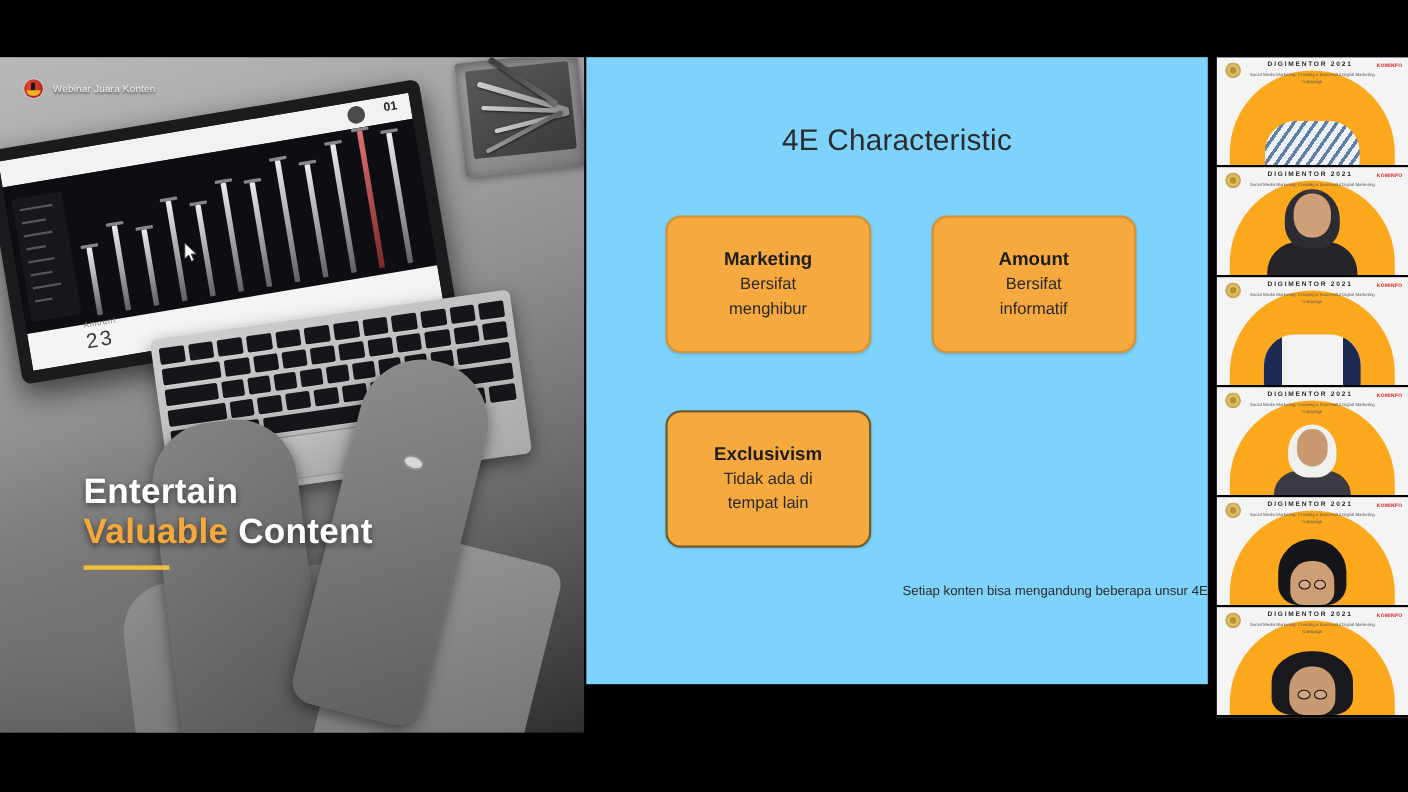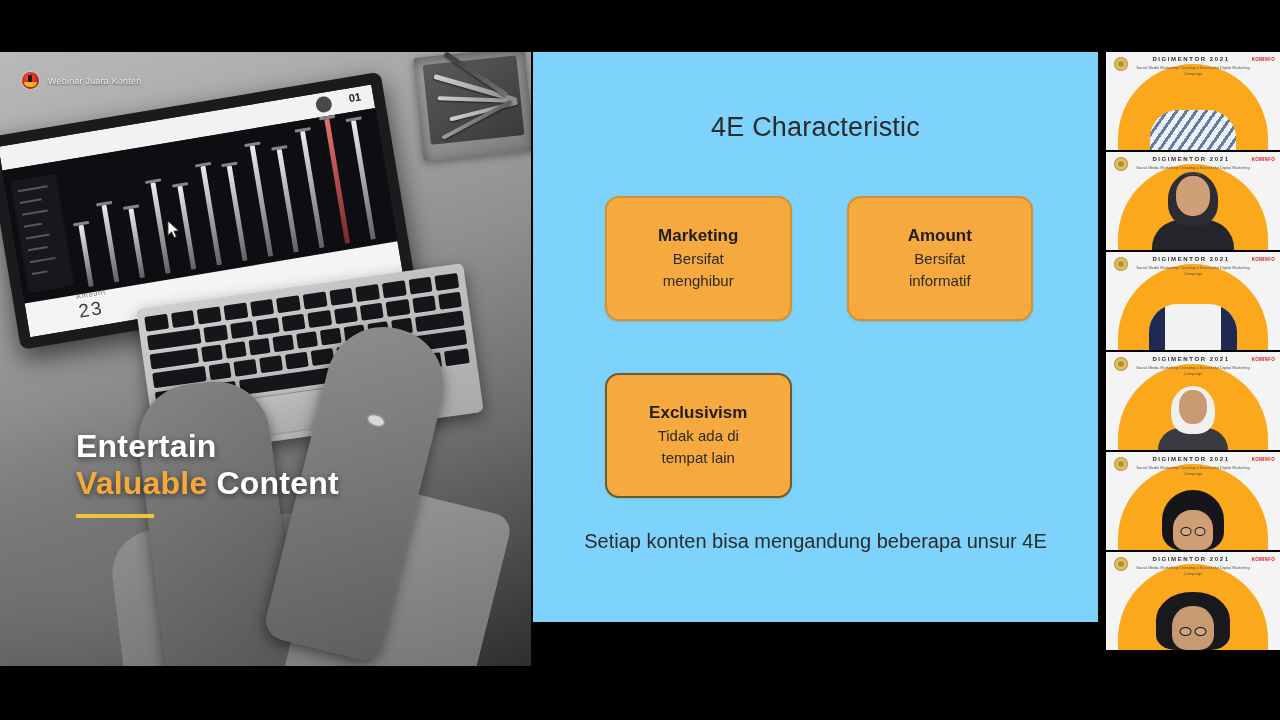--- a/index.html
+++ b/index.html
@@ -115,22 +115,22 @@
   .ebox{
     height:125px; border-radius:14px;
     background:#F6A93E; border:2px solid #D8912F;
     display:flex; flex-direction:column; align-items:center; justify-content:center;
     box-shadow:0 1px 2px rgba(0,0,0,.12);
   }
   .ebox.b4{ border-color:#6f5a2a; }
   .ebox-title{font-size:17px;font-weight:bold;color:#1d1d1d;margin-bottom:2px;}
   .ebox-desc{font-size:15px;color:#2a2a2a;line-height:1.42;text-align:center;}
   .deck-foot{
-    position:absolute;left:0;right:0;top:478px;text-align:center;
-    font-size:20px;color:#2b2b2b;
+    position:absolute;left:0;right:0;top:478px;text-align:right;
+    font-size:12px;color:#2b2b2b;
   }
 
   
   #filmstrip{position:absolute;left:1106px;top:52px;width:174px;height:614px;background:#000;overflow:hidden;}
   .thumb{position:relative;width:174px;height:100px;background:#f4f4f4;overflow:hidden;border-bottom:2px solid #000;}
   .th-head{position:absolute;left:0;right:0;top:0;height:30px;}
   .th-seal{position:absolute;left:8px;top:5px;width:14px;height:14px;border-radius:50%;
     background:radial-gradient(circle at 50% 50%,#f4e2a6 0%,#d6b45c 55%,#a8822f 100%);
     box-shadow:0 0 0 1px #c9a44e inset;}
   .th-seal::after{content:"";position:absolute;left:4px;top:4px;width:6px;height:6px;border-radius:50%;background:#b8912f;}

